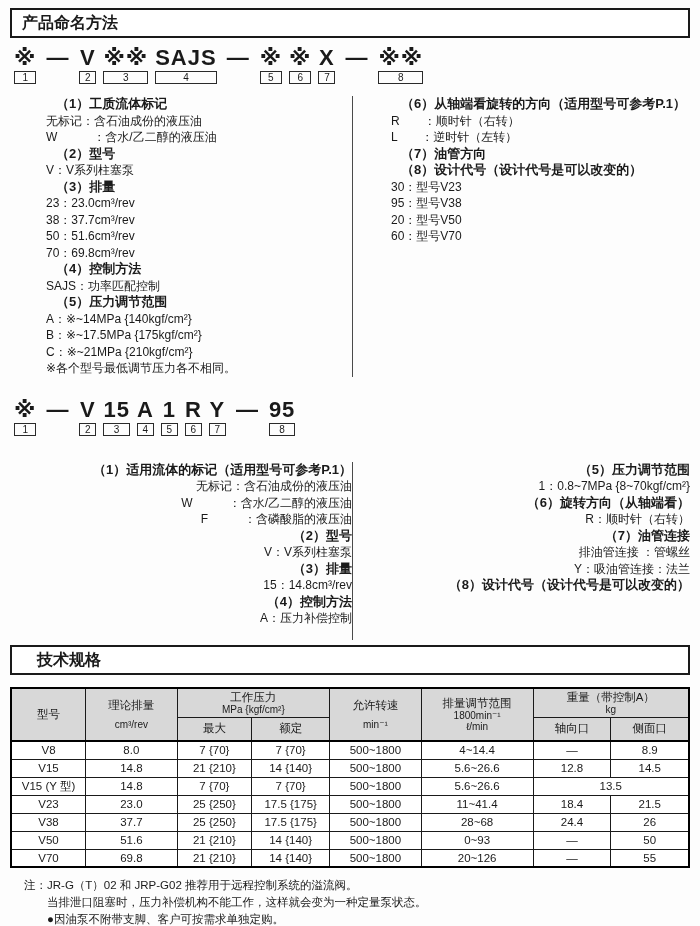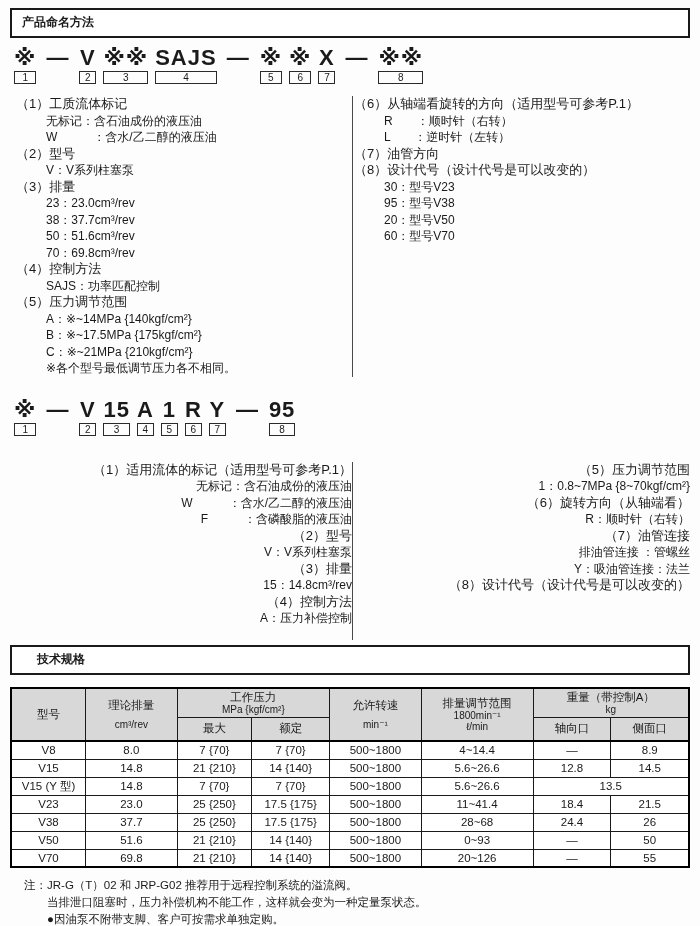--- a/index.html
+++ b/index.html
@@ -4,40 +4,40 @@
 <style>
   html,body { margin:0; padding:0; background:#ffffff; }
   .page {
     width:700px; height:926px; box-sizing:border-box;
     background:#fdfdfd; color:#1a1a1a;
     font-family:"Liberation Sans","DejaVu Sans",sans-serif;
     padding:8px 10px 0 10px; overflow:hidden;
   }
   .section-title {
     border:2px solid #1a1a1a; background:#fff;
-    font-weight:bold; font-size:12px; line-height:21px;
+    font-weight:bold; font-size:16px; line-height:21px;
     padding:2px 10px 3px 10px;
   }
   
   .code-block { display:flex; align-items:flex-end; gap:7px; margin:9px 0 0 4px; }
   .seg { display:flex; flex-direction:column; align-items:center; gap:2px; }
   .sym { font-size:22px; font-weight:bold; line-height:22px; letter-spacing:1px; white-space:nowrap; }
   .nbox {
     box-sizing:border-box; align-self:stretch; min-width:17px; height:13px;
     border:1px solid #2a2a2a; font-size:10px; line-height:11px; text-align:center;
   }
   .seg.dash .nbox { visibility:hidden; }
   .seg.dash { margin:0 3px; }
   
   .two-col { display:flex; margin-top:12px; }
   .two-col.s1 { min-height:280px; }
   .two-col.s2 { min-height:178px; }
   .col-left { width:342px; box-sizing:border-box; padding-left:6px; }
-  .col-right { flex:1; border-left:1px solid #4a4a4a; padding-left:1px; }
-  .item-title { font-weight:normal; font-size:13px; line-height:16.5px; white-space:nowrap; }
+  .col-right { flex:1; border-left:1px solid #4a4a4a; padding-left:8px; }
+  .item-title { font-weight:bold; font-size:13px; line-height:16.5px; white-space:nowrap;margin-left:40px; }
   .item-line { font-size:12px; line-height:16.5px; padding-left:30px; white-space:nowrap; }
   
   .spec-table {
     width:100%; border-collapse:collapse; table-layout:fixed;
     margin-top:12px; border:2px solid #000;
   }
   .spec-table th, .spec-table td {
     border:1px solid #1a1a1a; text-align:center; box-sizing:border-box; overflow:hidden;
   }
   .spec-table thead { border-bottom:2px solid #000; }

